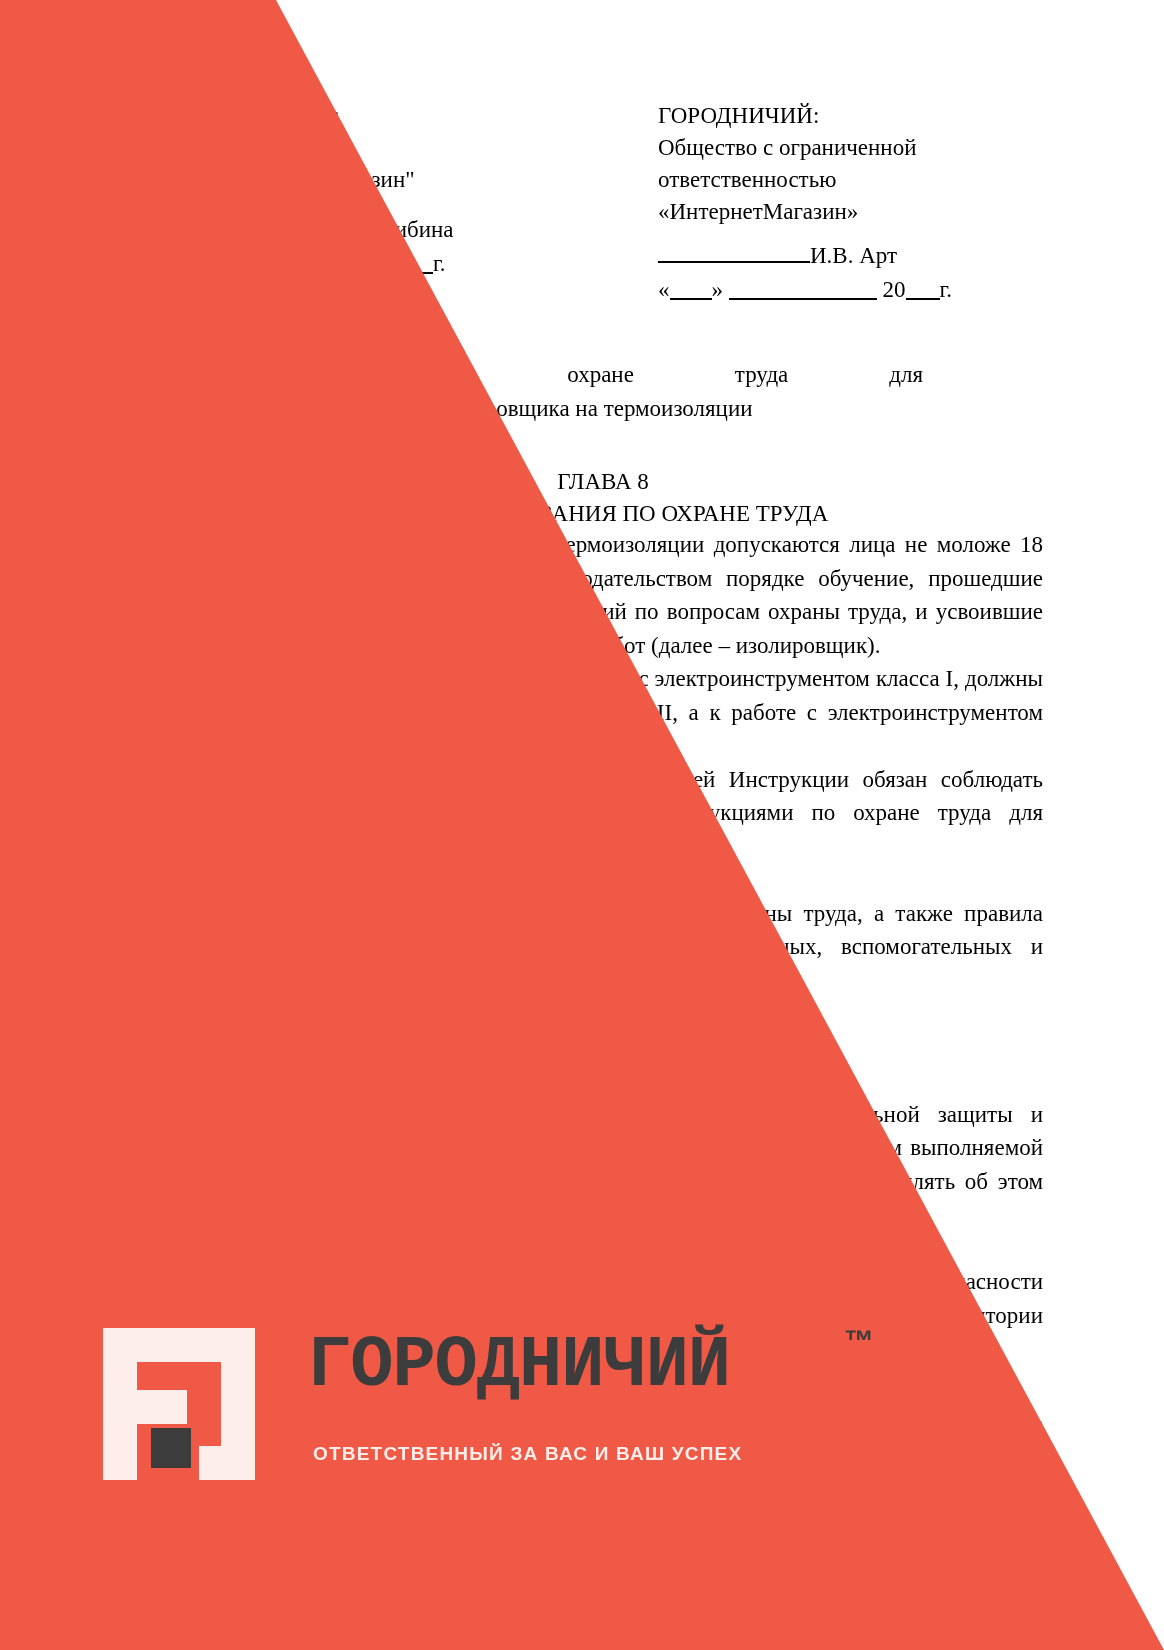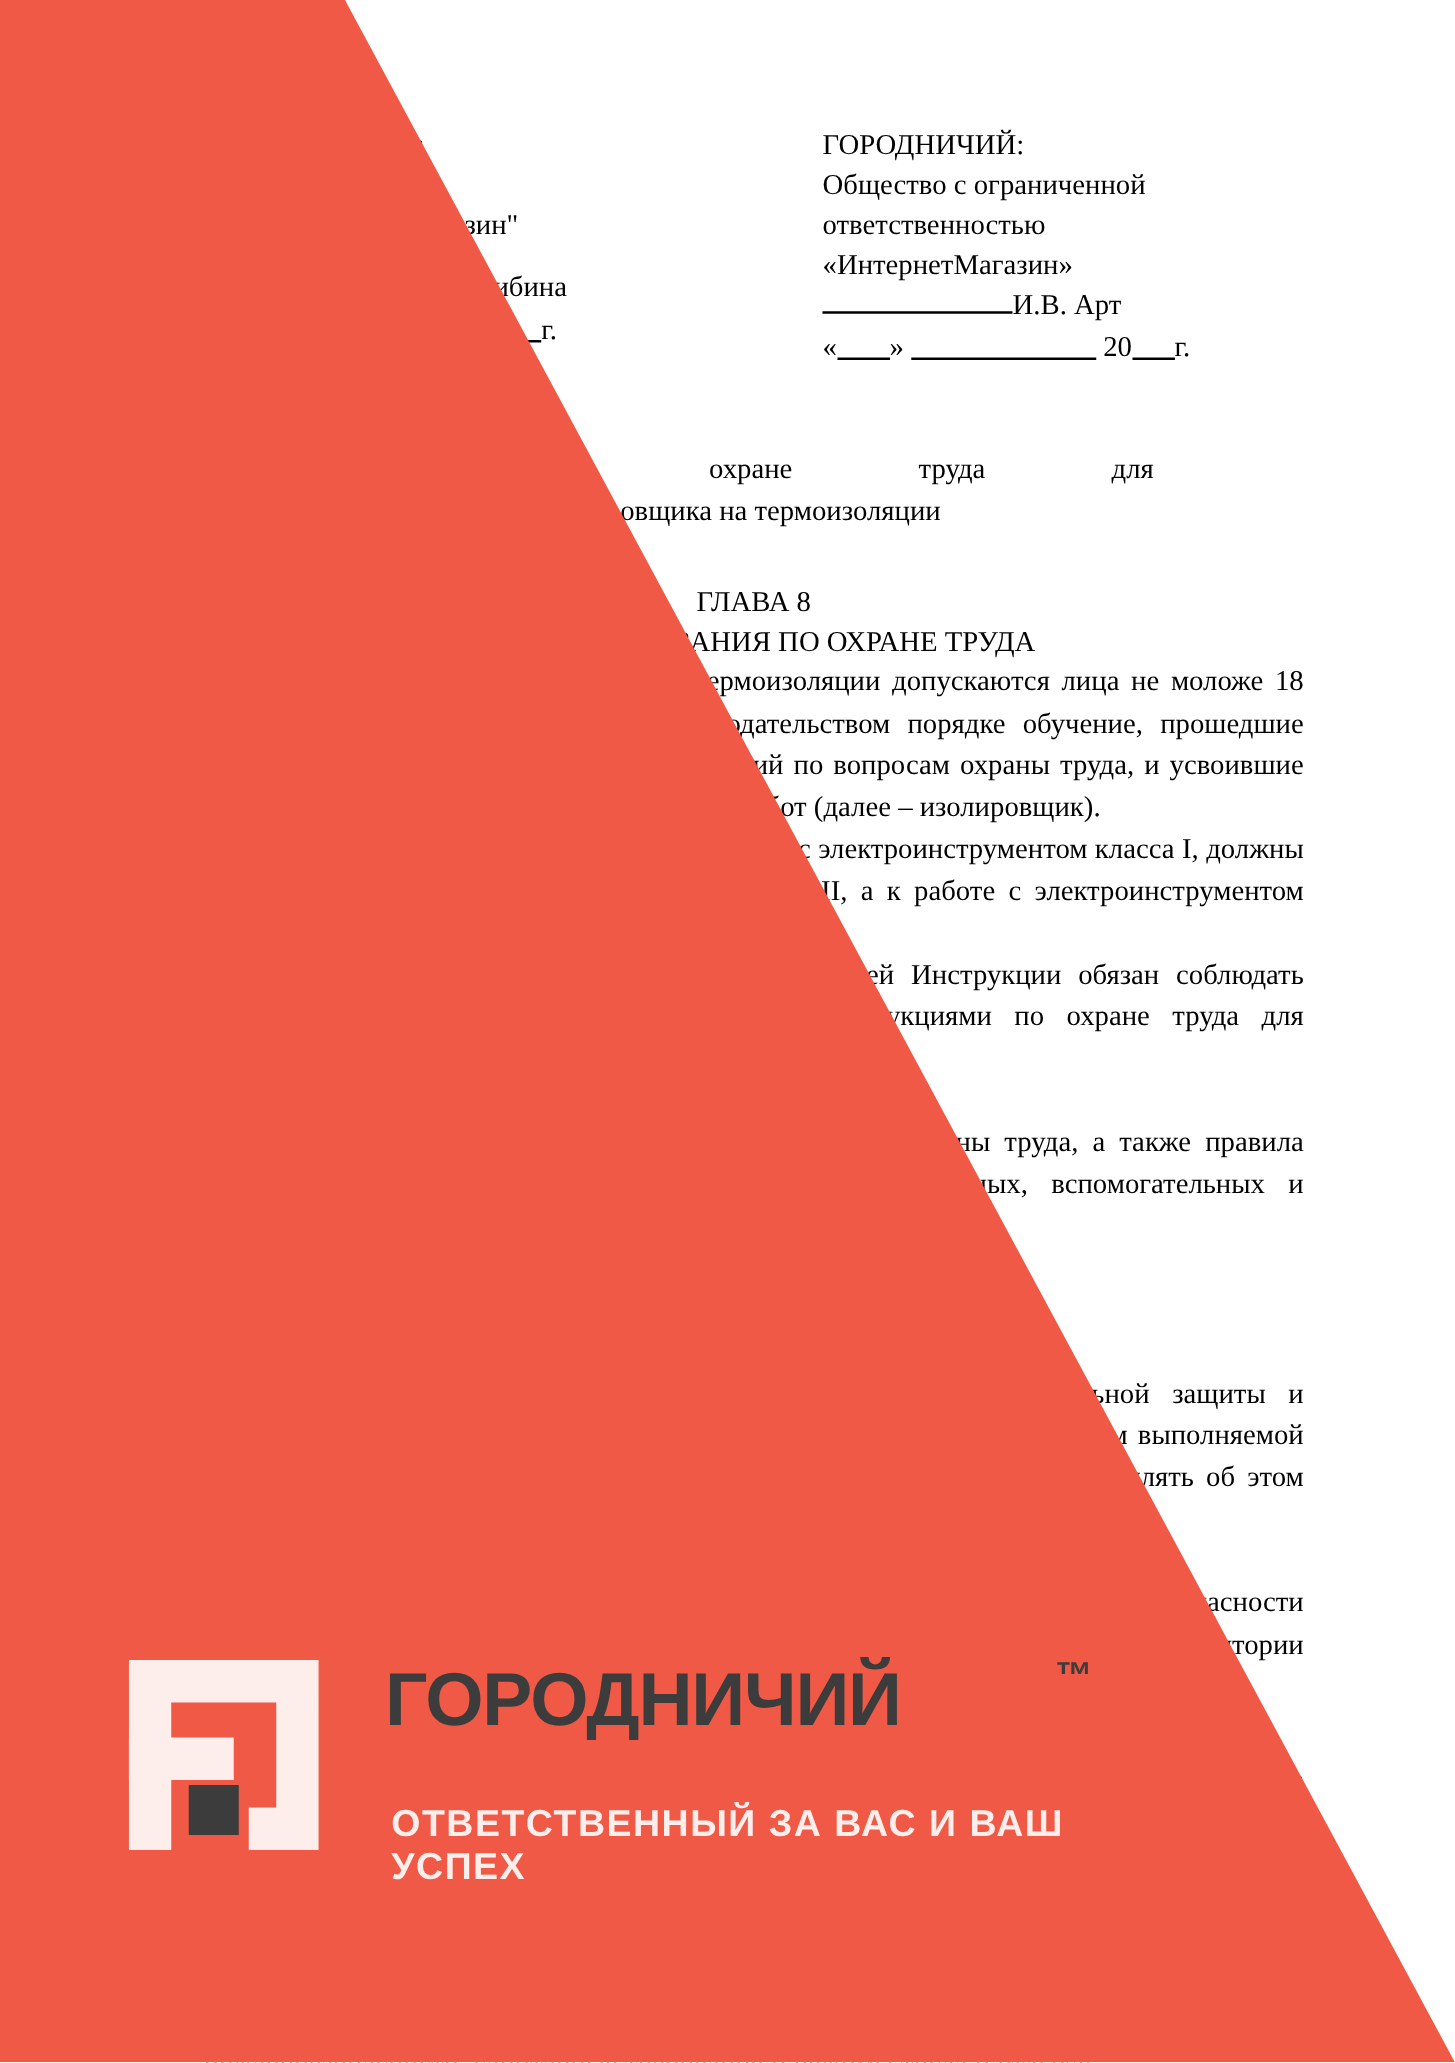--- a/index.html
+++ b/index.html
@@ -144,43 +144,43 @@
     position: absolute;
     left: 0;
     top: 10px;
     width: 152px;
     height: 152px;
   }
   .logo-word {
     position: absolute;
     left: 205px;
     top: 12px;
-    font-family: Liberation Sans, sans-serif;
+    font-family: Liberation Mono, monospace;
     font-weight: bold;
-    font-size: 60px;
+    font-size: 72px;
     letter-spacing: -1px;
     color: #3c3c3c;
     line-height: 1;
   }
   .logo-tm {
     position: absolute;
     left: 741px;
     top: 6px;
     font-family: "Liberation Sans", "DejaVu Sans", sans-serif;
     font-weight: bold;
     font-size: 30px;
     color: #3c3c3c;
   }
   .logo-tagline {
     position: absolute;
     left: 210px;
     top: 125px;
     font-family: "Liberation Sans", "DejaVu Sans", sans-serif;
     font-weight: bold;
-    font-size: 30px;
+    font-size: 19px;
     letter-spacing: 1.2px;
     color: #fdeeeb;
   }
 </style>
 </head>
 <body>
 
 <div class="page">
 
   <div class="doc">
@@ -202,21 +202,21 @@
           </div>
         </div>
       </div>
 
       <div class="col-right">
         <div class="ln">ГОРОДНИЧИЙ:</div>
         <div class="ln">Общество с ограниченной</div>
         <div class="ln">ответственностью</div>
         <div class="ln">«ИнтернетМагазин»</div>
         <div class="sign-block" style="margin-top:0;">
-          <div style="white-space:nowrap;">
+          <div style="white-space:nowrap;margin-top:12px;">
             <span class="sign-line sig-right"></span><span>И.В. Арт</span>
           </div>
           <div class="date-row">
             <span>«</span><span class="blank-sm"></span><span>»</span>
             <span class="blank-md"></span>
             <span>20</span><span class="blank-xs"></span><span>г.</span>
           </div>
         </div>
       </div>
 

